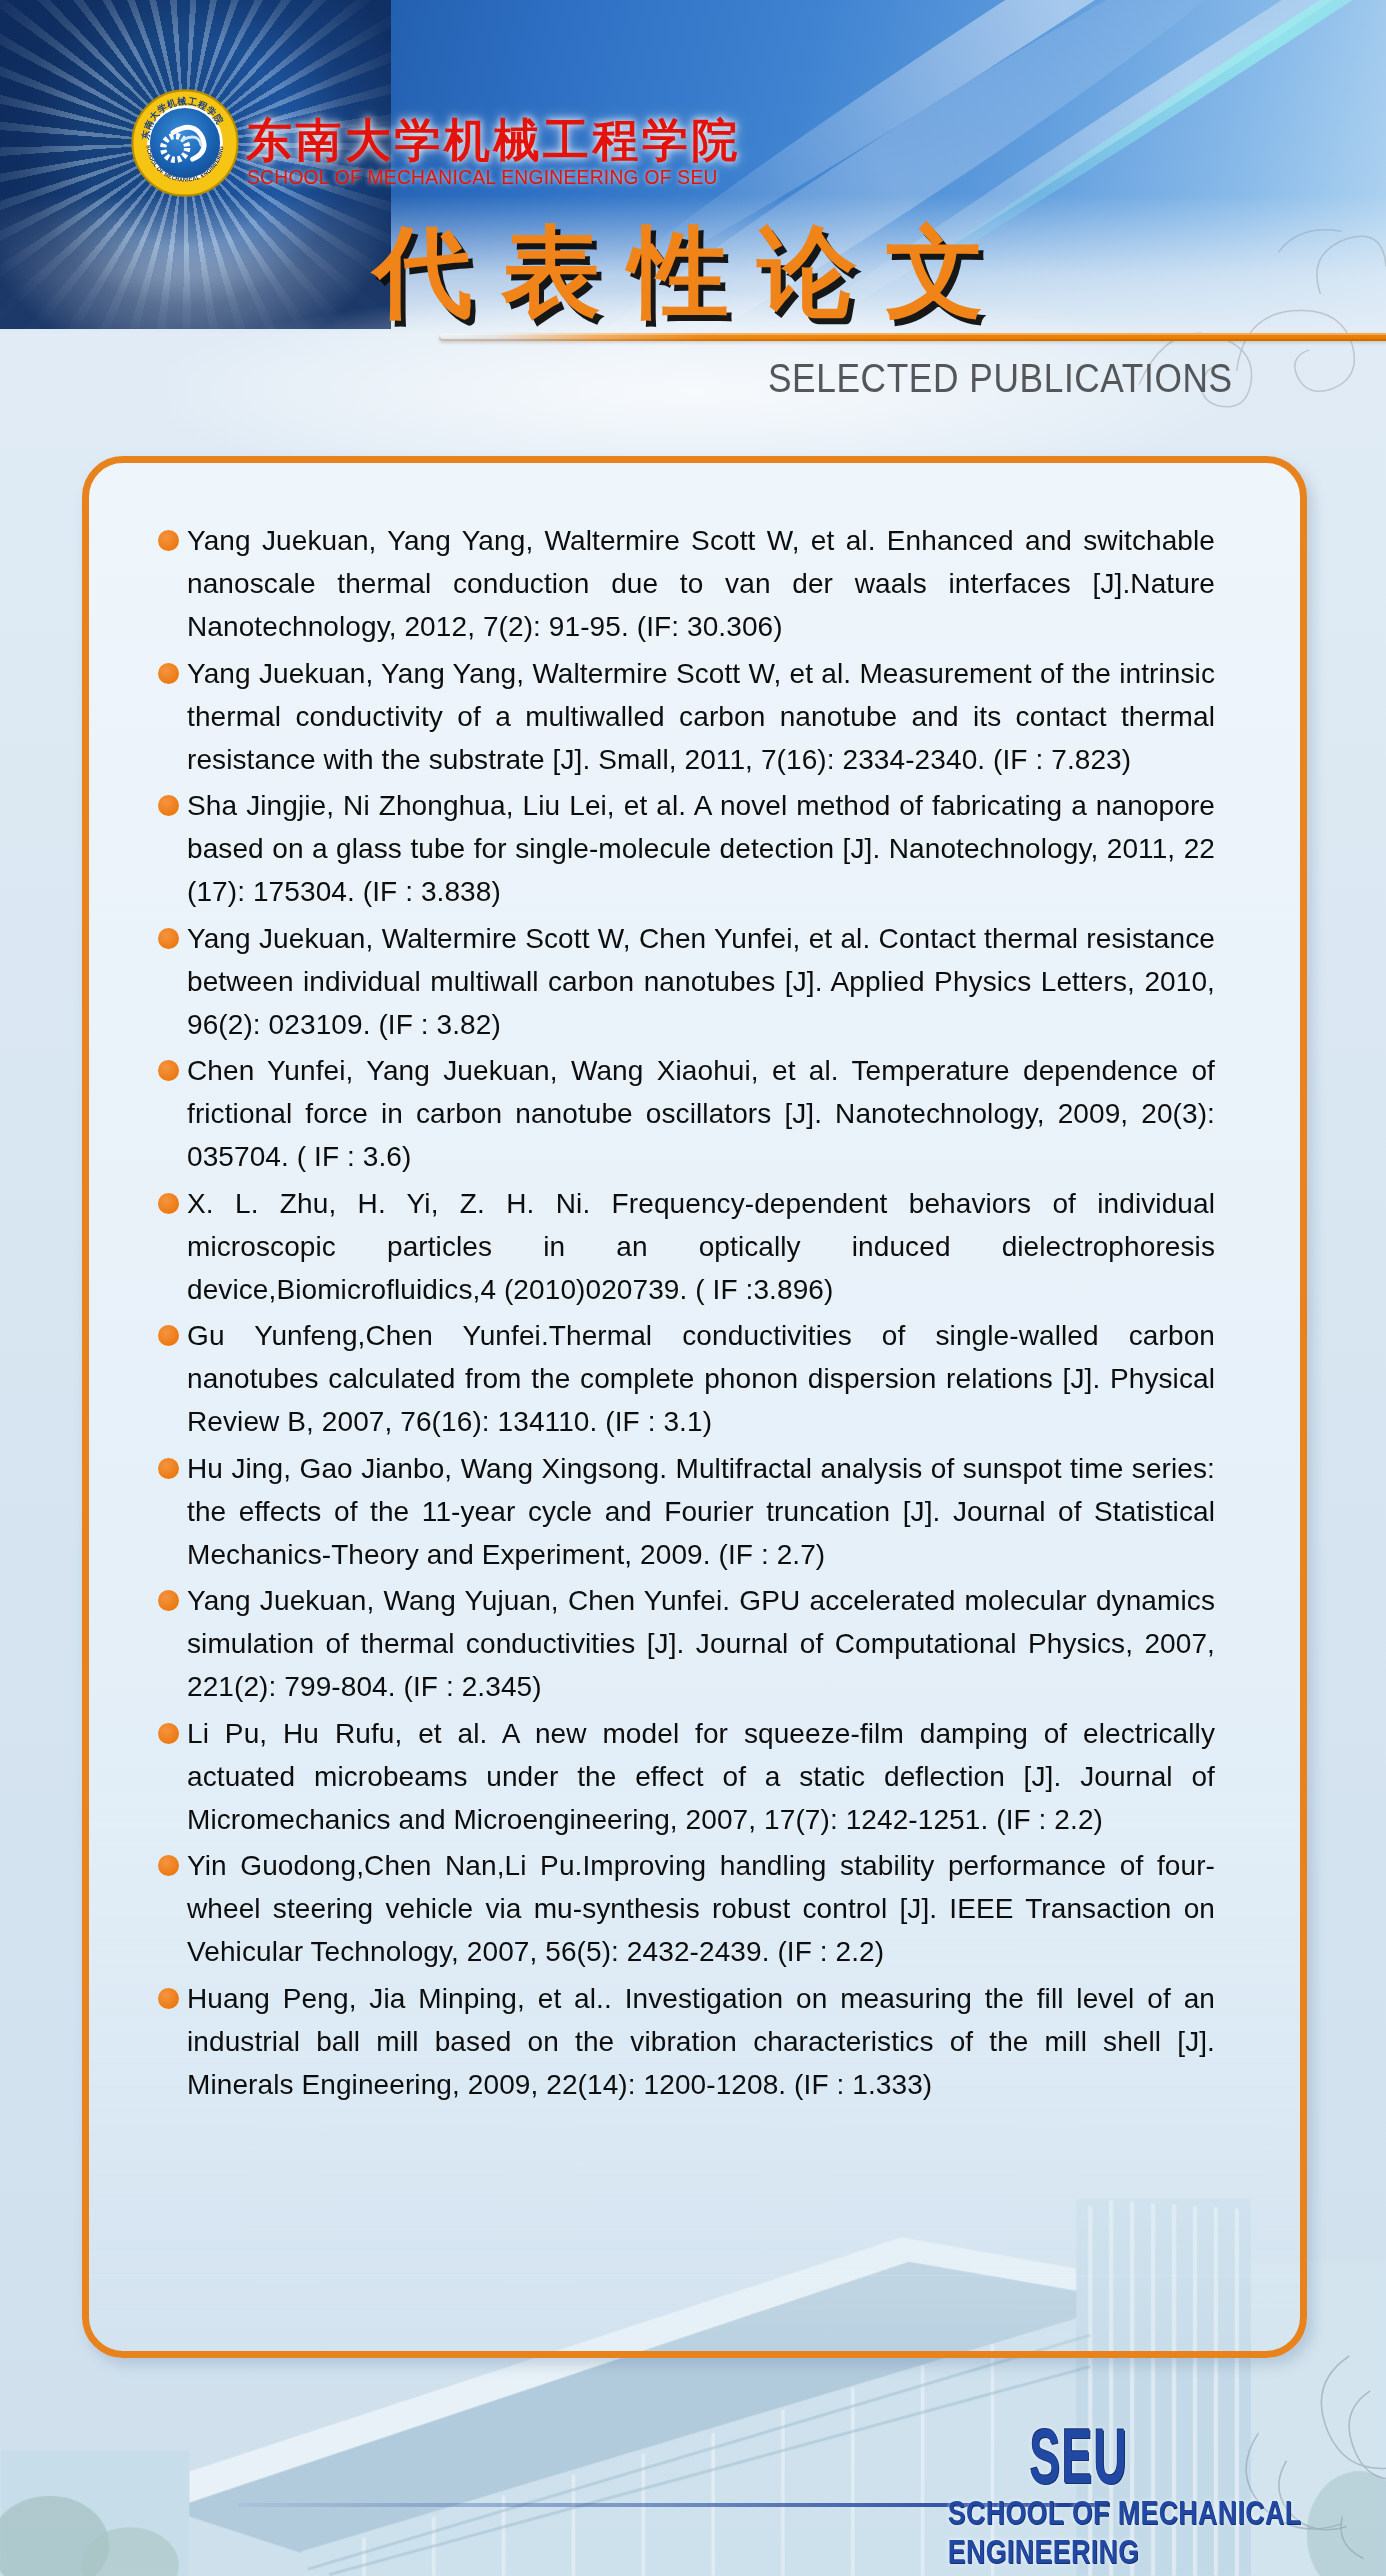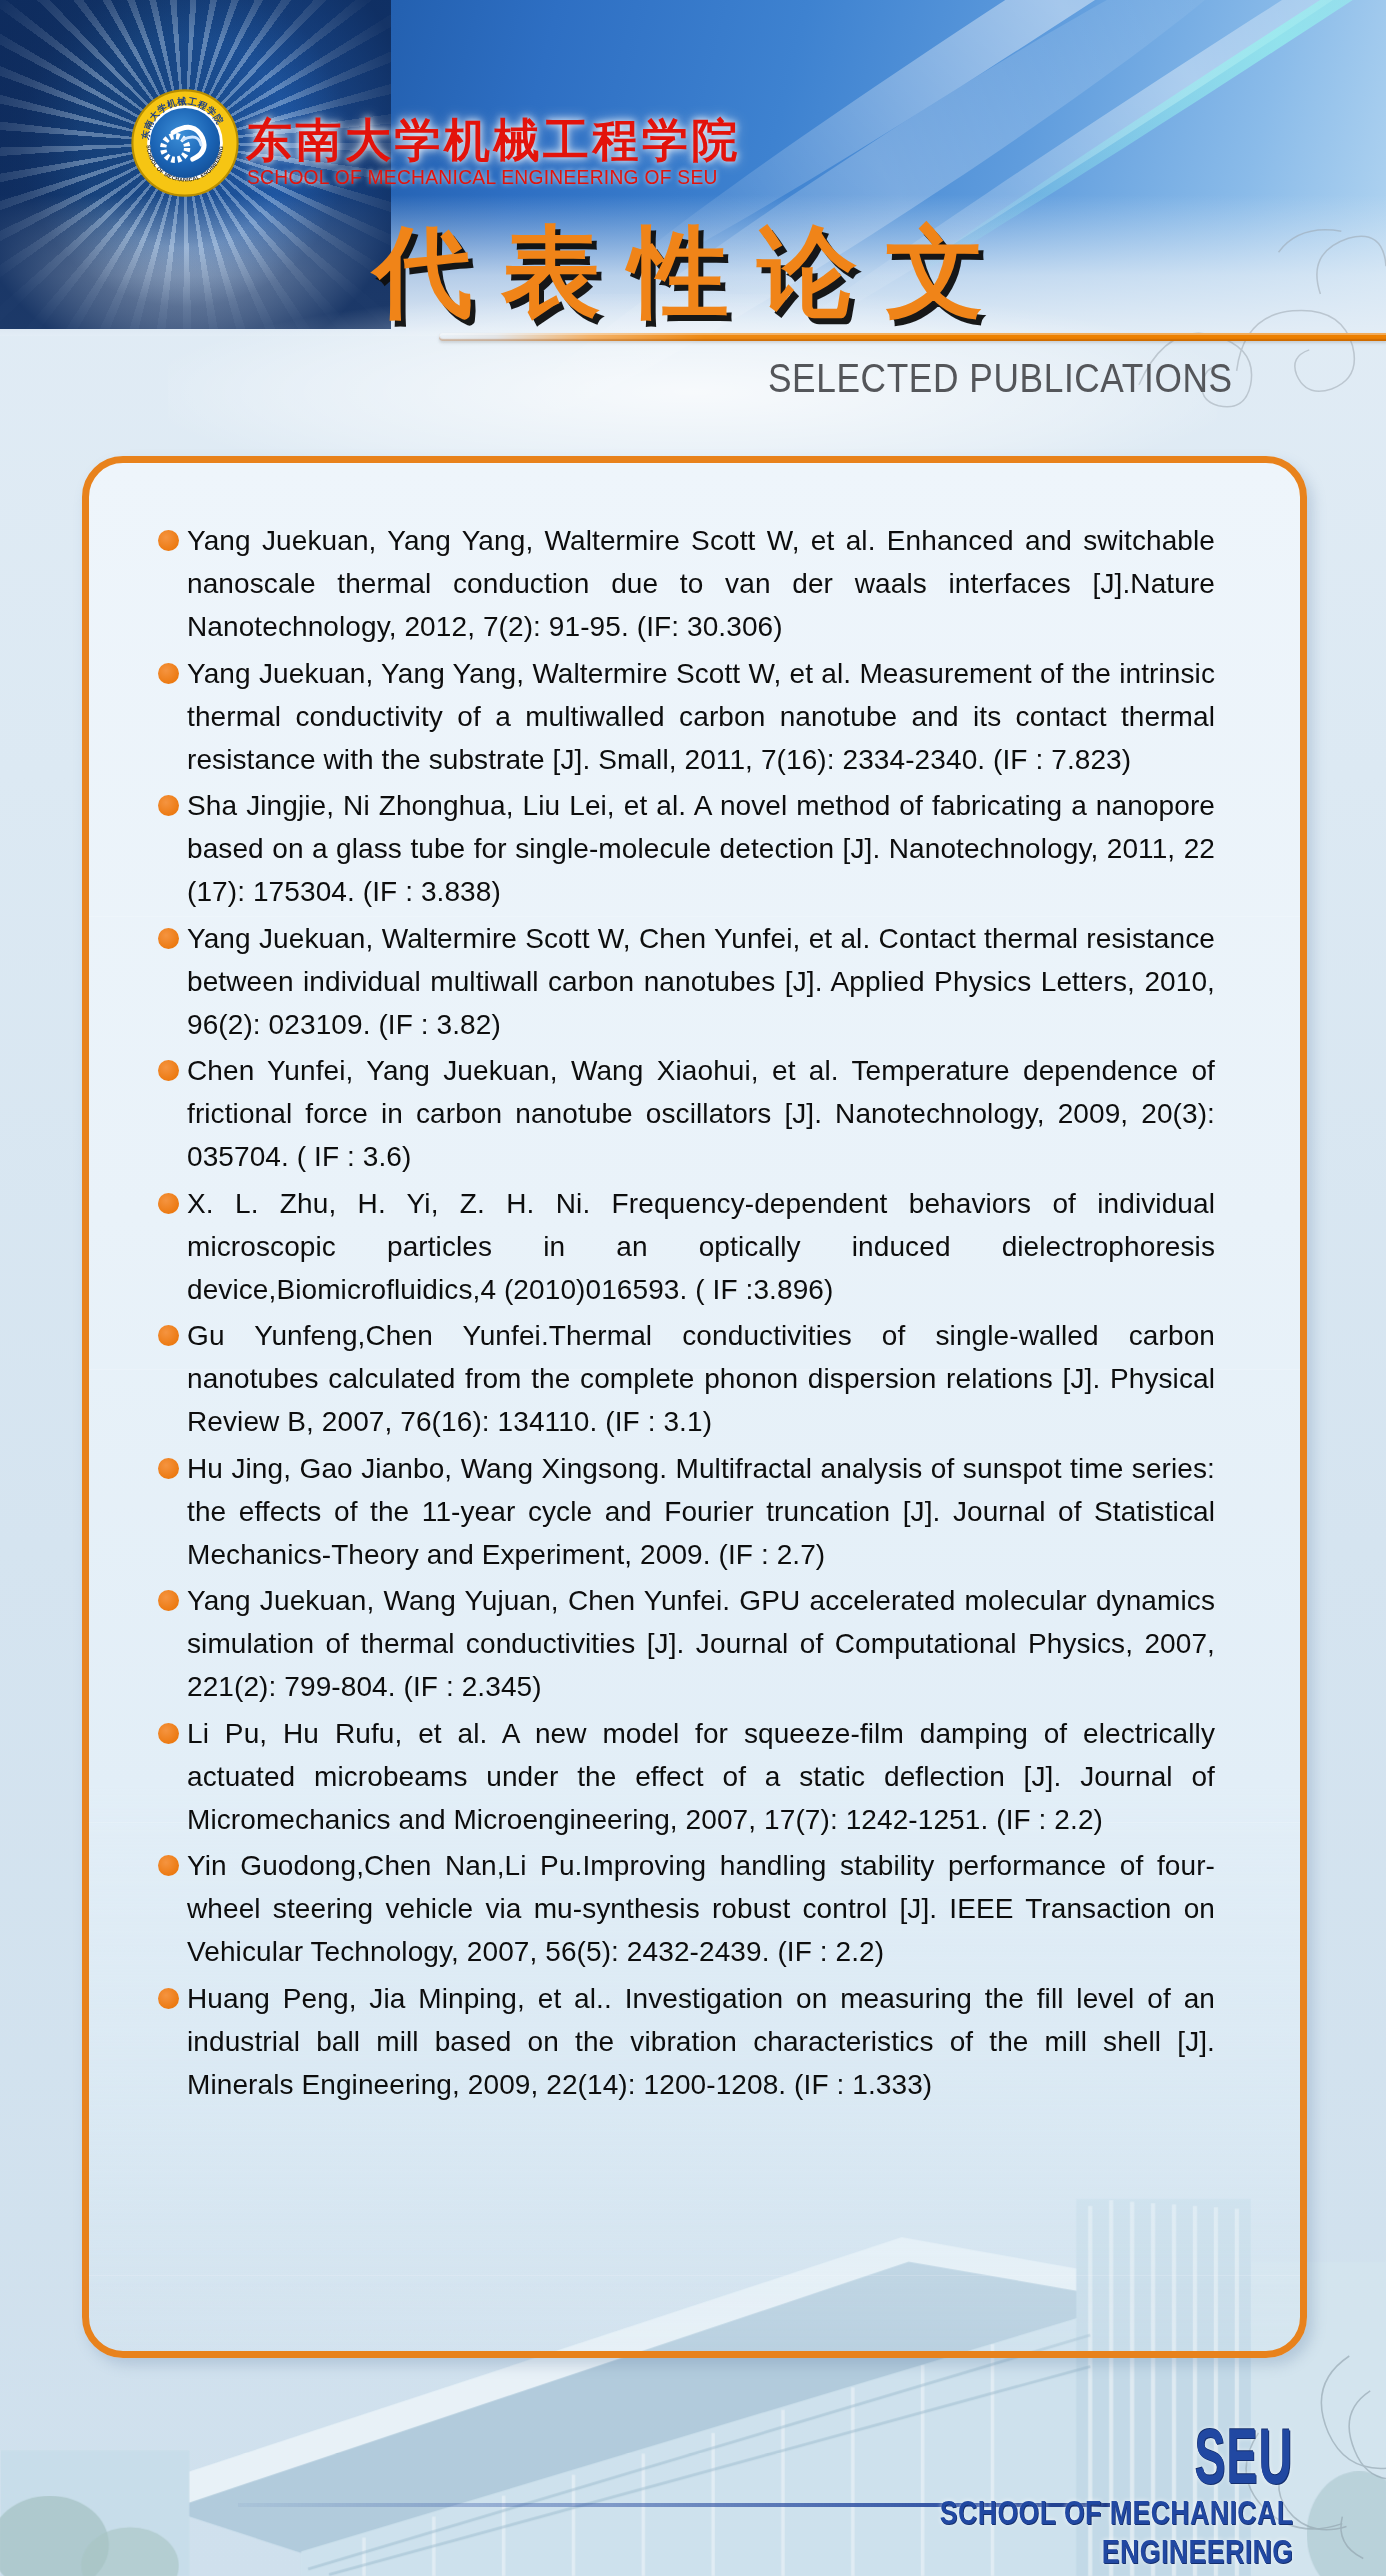--- a/index.html
+++ b/index.html
@@ -56,21 +56,21 @@
           repeating-linear-gradient(180deg,rgba(255,255,255,.16) 0 1.4px,rgba(255,255,255,0) 1.4px 453px),
           linear-gradient(180deg,#eef5fb 0%,#e9f2f9 40%,#e2eef7 70%,rgba(224,238,247,.55) 88%,rgba(224,238,247,.18) 100%);
         box-shadow:5.6px 7px 12.6px rgba(100,130,165,.28);}
   .pub-list{list-style:none;margin:17px;padding:39px 68px 0 52px;}
   .pub-item{position:relative;padding-left:29px;margin:0 0 3.5px 0;}
   .pub-text{display:block;font-size:28px;line-height:43px;color:#0d0d0d;
             text-align:justify;text-justify:inter-word;letter-spacing:0.1px;}
   .bullet{position:absolute;left:0;top:11.2px;width:21px;height:21px;border-radius:50%;
           background:radial-gradient(circle at 38% 35%,#f59440,#ec7a12 70%);}
   
-  .footer-mark{position:absolute;right:94px;top:2420px;z-index:5;text-align:right;color:#2148a2;}
+  .footer-mark{position:absolute;right:86px;top:2420px;z-index:5;color:#2148a2;}
   .seu-abbr{font-size:77px;line-height:73px;font-weight:bold;letter-spacing:2.1px;
             transform:scaleX(.60);transform-origin:right;
             text-shadow:1.4px 1.4px 0 #142f6e,-0.7px -0.7px 0 #142f6e,0 0 7px rgba(255,255,255,.8);}
   .fm-line{font-size:34px;line-height:39px;font-weight:bold;letter-spacing:0.7px;
            transform:scaleX(.78);transform-origin:right;
            text-shadow:1px 1px 0 #142f6e,0 0 5.6px rgba(255,255,255,.8);}
   .footer-rule{position:absolute;left:238px;top:2503px;width:872px;height:3.5px;z-index:4;
                background:linear-gradient(90deg,rgba(43,77,160,.05),rgba(43,77,160,.45) 40%,#2b4da0 85%,#1d3a86 100%);}
 </style>
 </head>
@@ -190,21 +190,21 @@
       <li class="pub-item">
           <span class="bullet"></span>
           <span class="pub-text">Yang Juekuan, Waltermire Scott W, Chen Yunfei, et al. Contact thermal resistance between individual multiwall carbon nanotubes [J]. Applied Physics Letters, 2010, 96(2): 023109. (IF : 3.82)</span>
         </li>
       <li class="pub-item">
           <span class="bullet"></span>
           <span class="pub-text">Chen Yunfei, Yang Juekuan, Wang Xiaohui, et al. Temperature dependence of frictional force in carbon nanotube oscillators [J]. Nanotechnology, 2009, 20(3): 035704. ( IF : 3.6)</span>
         </li>
       <li class="pub-item">
           <span class="bullet"></span>
-          <span class="pub-text">X. L. Zhu, H. Yi, Z. H. Ni. Frequency-dependent behaviors of individual microscopic particles in an optically induced dielectrophoresis device,Biomicrofluidics,4 (2010)016593. ( IF :3.896)</span>
+          <span class="pub-text">X. L. Zhu, H. Yi, Z. H. Ni. Frequency-dependent behaviors of individual microscopic particles in an optically induced dielectrophoresis device,Biomicrofluidics,4 (2010)020739. ( IF :3.896)</span>
         </li>
       <li class="pub-item">
           <span class="bullet"></span>
           <span class="pub-text">Gu Yunfeng,Chen Yunfei.Thermal conductivities of single-walled carbon nanotubes calculated from the complete phonon dispersion relations [J]. Physical Review B, 2007, 76(16): 134110. (IF : 3.1)</span>
         </li>
       <li class="pub-item">
           <span class="bullet"></span>
           <span class="pub-text">Hu Jing, Gao Jianbo, Wang Xingsong. Multifractal analysis of sunspot time series: the effects of the 11-year cycle and Fourier truncation [J]. Journal of Statistical Mechanics-Theory and Experiment, 2009. (IF : 2.7)</span>
         </li>
       <li class="pub-item">

